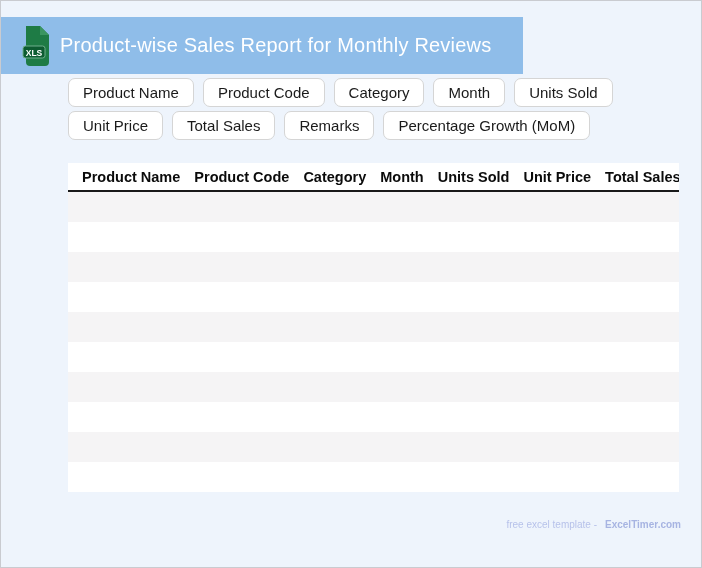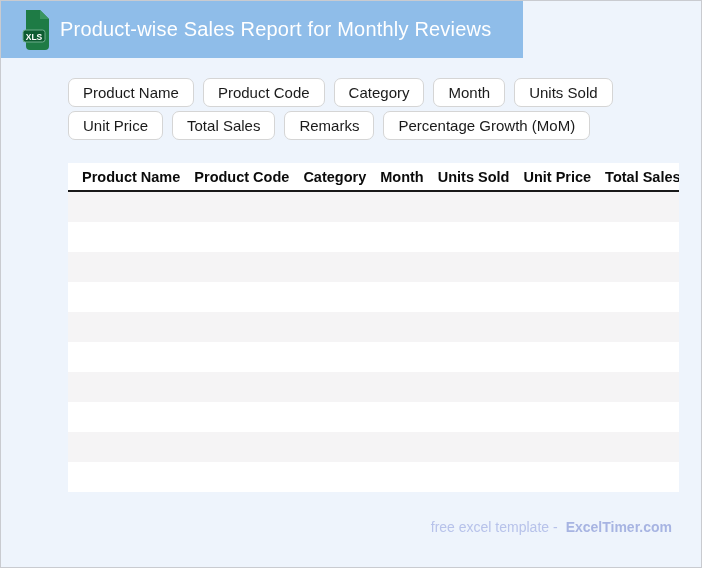--- a/index.html
+++ b/index.html
@@ -18,21 +18,21 @@
   }
   .page{
     position:relative;
     width:702px;height:568px;
     background:var(--page-bg);
     border:1px solid #c9cbd0;
     overflow:hidden;
   }
   
   .topbar{
-    position:absolute;left:0;top:0;
+    position:absolute;left:0;top:16px;
     width:522px;height:57px;
     background:var(--header-bg);
     display:flex;align-items:center;
     padding-left:21px;
   }
   .file-icon{width:30px;height:42px;display:inline-block;flex:none;}
   .title{
     margin-left:8px;
     font-size:20px;
     font-weight:400;
@@ -78,22 +78,22 @@
   .th{
     flex:none;
     font-size:14.5px;
     font-weight:bold;
     color:#0b0b0b;
   }
   .trow{height:30px;background:#ffffff;}
   .trow:nth-child(odd){background:var(--zebra-row);}
   
   .footer{
-    position:absolute;right:29px;top:518px;
-    font-size:14px;
+    position:absolute;right:20px;top:518px;
+    font-size:10px;
     white-space:nowrap;
   }
   .footer .prefix{color:var(--footer-prefix);}
   .footer .brand{
     color:var(--footer-brand);
     font-weight:bold;
     margin-left:8px;
     text-decoration:none;
     cursor:pointer;
   }

